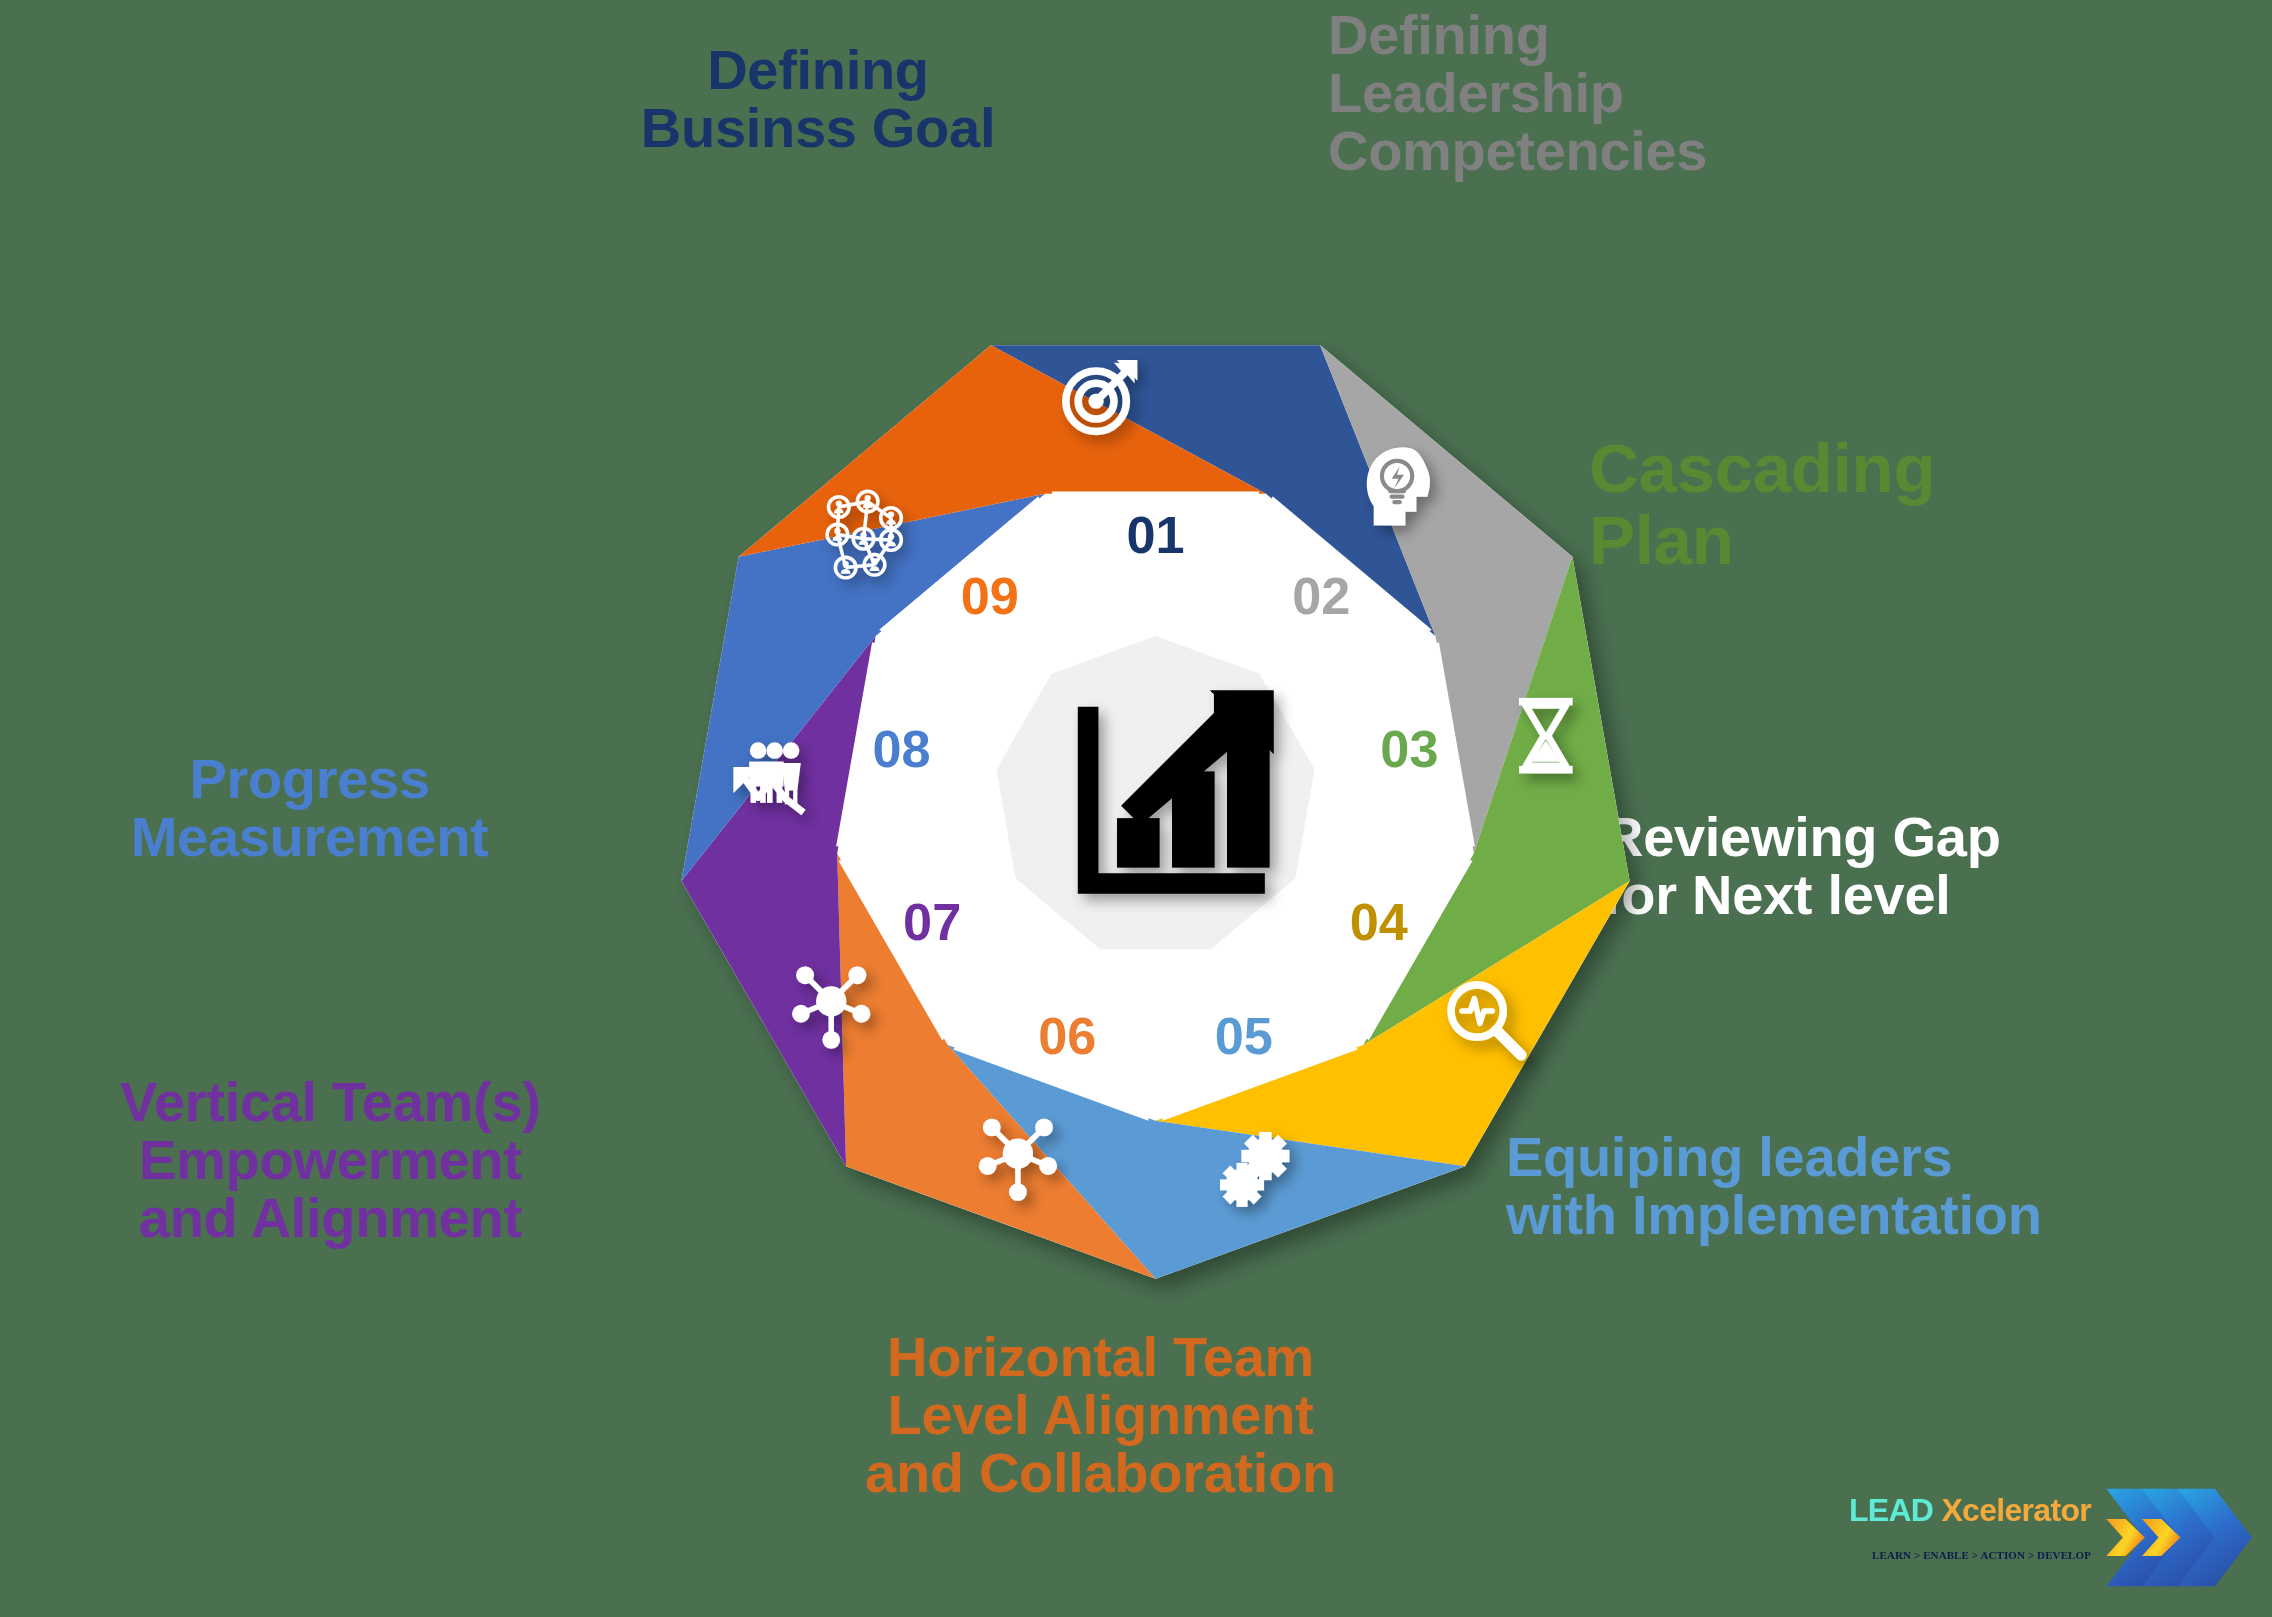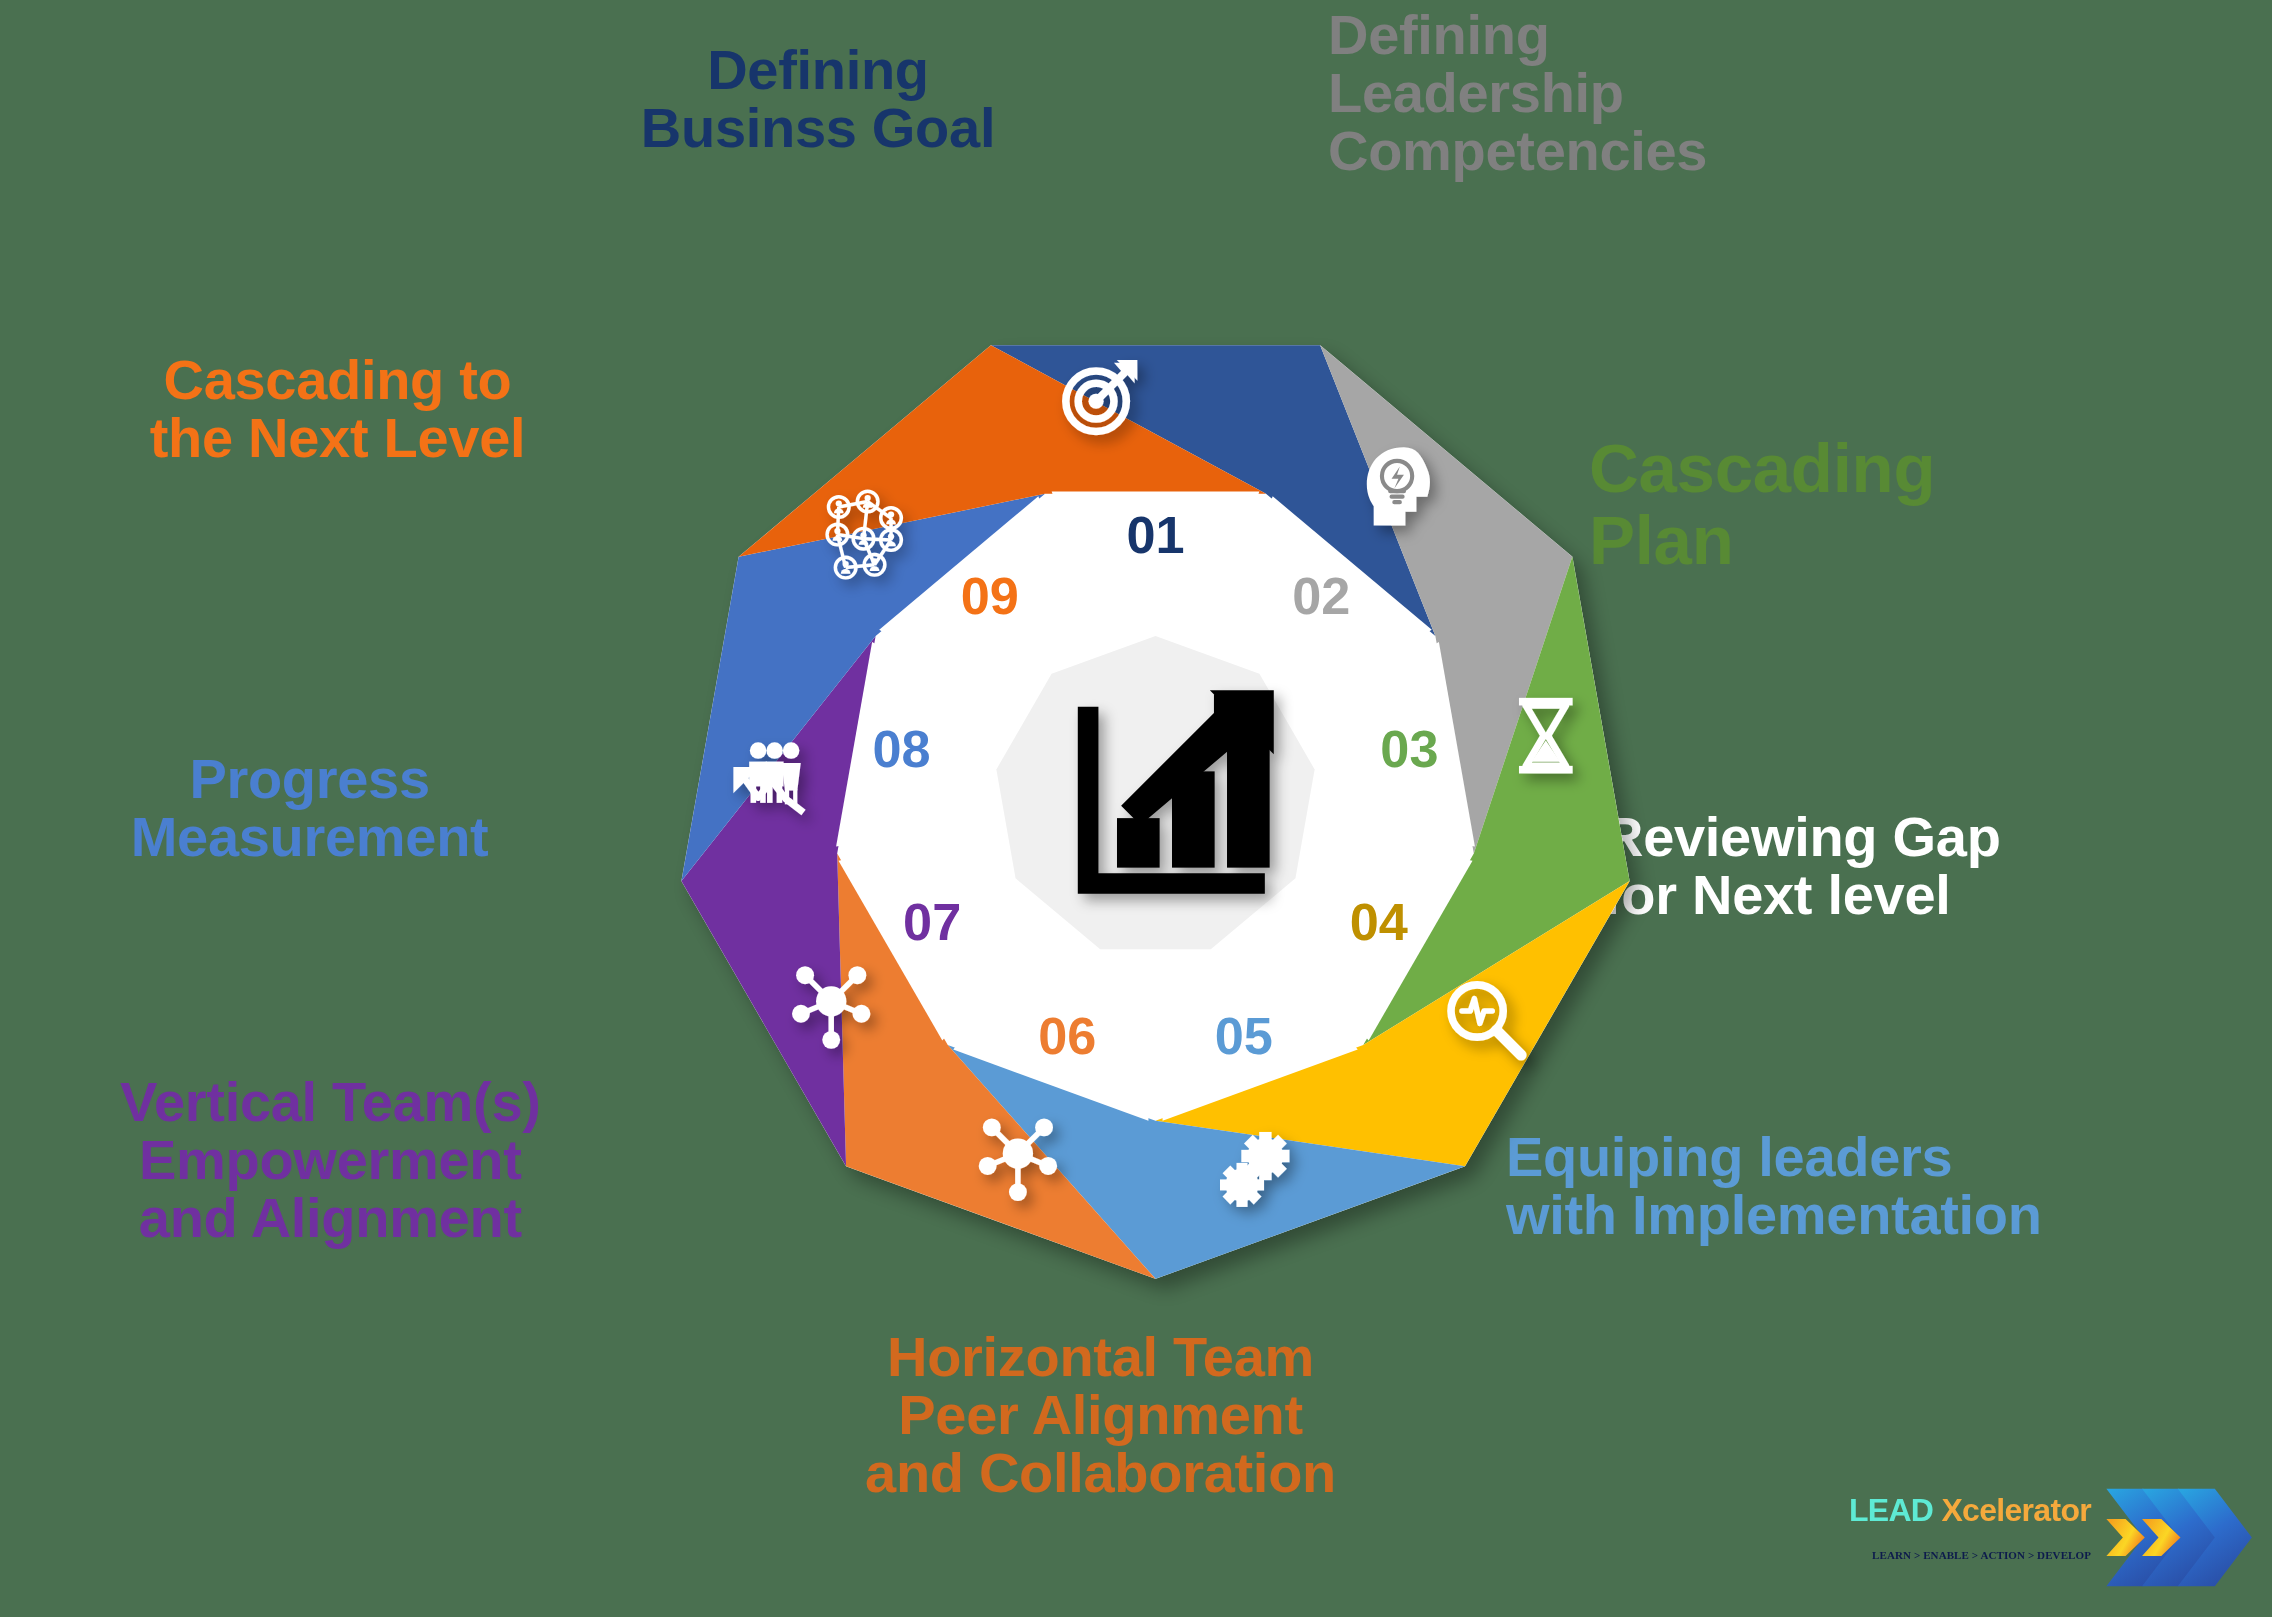--- a/index.html
+++ b/index.html
@@ -105,29 +105,27 @@
   <div class="label lbl-02" style="color: rgb(128, 128, 128);">Defining
 Leadership
 Competencies</div>
   <div class="label lbl-03" style="color: rgb(88, 138, 52);">Cascading
 Plan</div>
   <div class="label lbl-04" style="color: #ffffff;">Reviewing Gap
 for Next level</div>
   <div class="label lbl-05" style="color: rgb(91, 155, 213);">Equiping leaders
 with Implementation</div>
   <div class="label lbl-06" style="color: rgb(210, 105, 30);">Horizontal Team
-Peer Alignment
+Level Alignment
 and Collaboration</div>
   <div class="label lbl-07" style="color: rgb(112, 48, 160);">Vertical Team(s)
 Empowerment
 and Alignment</div>
   <div class="label lbl-08" style="color: rgb(74, 127, 208);">Progress
 Measurement</div>
-  <div class="label lbl-09" style="color: rgb(244, 114, 22);">Cascading to
-the Next Level</div>
 
   <div id="wheel">
     <svg viewBox="0 0 1700 1700" xmlns="http://www.w3.org/2000/svg">
       <defs>
         <filter id="softshadow" x="-60%" y="-60%" width="240%" height="240%">
           <feDropShadow dx="14" dy="16" stdDeviation="14" flood-color="#000" flood-opacity="0.33"></feDropShadow>
         </filter>
         <filter id="iconshadow" x="-70%" y="-70%" width="260%" height="260%">
           <feDropShadow dx="9" dy="10" stdDeviation="9" flood-color="#000" flood-opacity="0.35"></feDropShadow>
         </filter>

